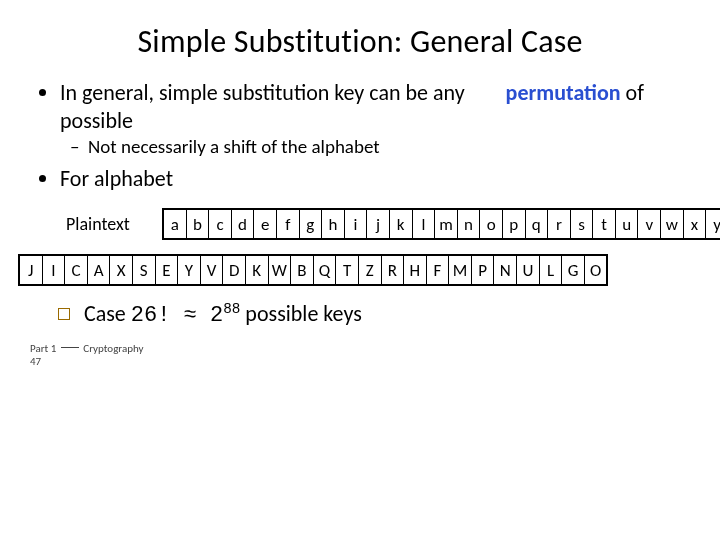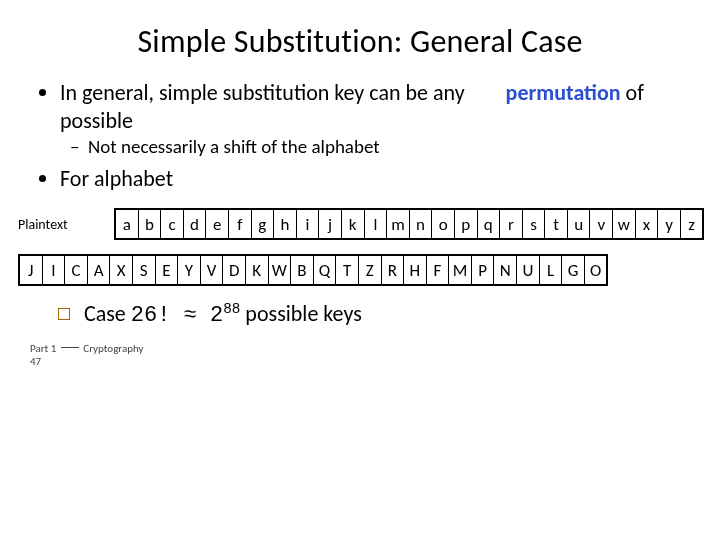--- a/index.html
+++ b/index.html
@@ -62,22 +62,23 @@
     margin-top: 16px;
     padding: 0 12px 0 18px;
   }
   .trow {
     display: flex;
     align-items: center;
     margin-bottom: 14px;
   }
   .tlabel {
     width: 96px;
-    font-size: 14px;
+    font-size: 18px;
     flex-shrink: 0;
+    margin-left: 48px;
   }
   .cells {
     display: flex;
     border: 2px solid #000;
     height: 28px;
   }
   .cell {
     width: 21.6px;
     border-right: 1px solid #000;
     display: flex;

